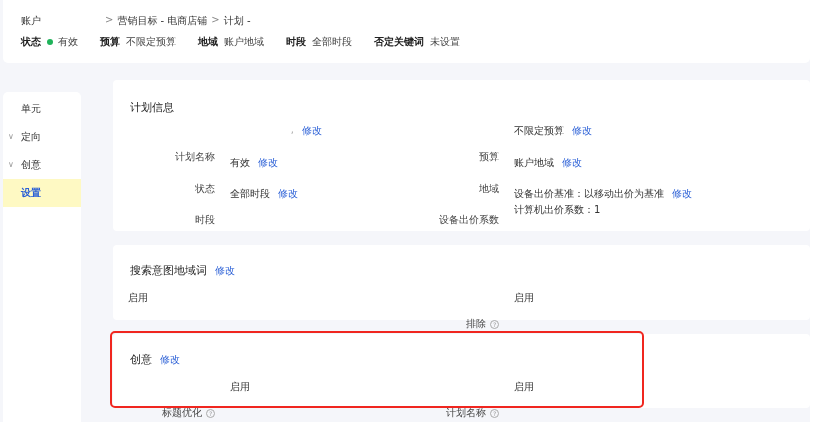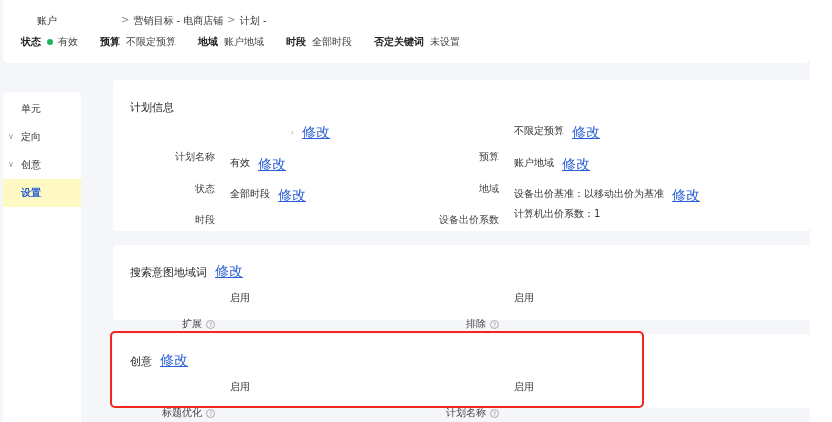--- a/index.html
+++ b/index.html
@@ -2,42 +2,42 @@
 <html><head>
 <meta charset="utf-8">
 <style>
   * { box-sizing: border-box; margin: 0; padding: 0; }
   html, body { width: 832px; height: 422px; overflow: hidden; background: #ffffff; }
   body { font-family: "DejaVu Sans", "Liberation Sans", sans-serif; font-size: 10px; color: #333; position: relative; }
   .page-bg { position: absolute; left: 0; top: 0; width: 810px; height: 422px; background: #f5f6fa; }
 
   
   .header-card { position: absolute; left: 3px; top: 0; width: 807px; height: 63px; background: #fff; border-radius: 0 0 5px 5px; }
-  .crumbs { position: absolute; left: 18px; top: 14px; display: flex; font-size: 10px; color: #333; margin-left: 16px; }
+  .crumbs { position: absolute; left: 18px; top: 14px; display: flex; font-size: 10px; color: #333; }
   .crumb-root { width: 80px; }
   .crumb-sep { color: #888; margin: 0 4px; }
   .meta-row { position: absolute; left: 18px; top: 35px; display: flex; align-items: center; font-size: 10px; }
   .meta-item { display: flex; align-items: center; margin-right: 22px; }
   .meta-key { font-weight: bold; color: #222; margin-right: 6px; }
   .meta-val { color: #444; }
   .status-dot { width: 6px; height: 6px; border-radius: 50%; background: #1fb35a; margin-right: 5px; display: inline-block; }
 
   
   .sidebar { position: absolute; left: 3px; top: 92px; width: 78px; height: 342px; background: #fff; border-radius: 5px; }
   .side-item { height: 28px; display: flex; align-items: center; padding-left: 18px; font-size: 10px; color: #333; position: relative; }
   .side-item .chev { position: absolute; left: 5px; top: 9px; color: #999; font-size: 8px; }
   .side-item.active { background: #fef9c3; color: #2a5fd6; font-weight: bold; }
 
   
   .card { position: absolute; left: 113px; width: 697px; background: #fff; border-radius: 4px; }
   .card-1 { top: 80px; height: 151px; }
   .card-2 { top: 245px; height: 75px; }
   .card-3 { top: 334px; height: 74px; }
   .card-title { position: absolute; left: 17px; font-size: 11px; color: #222; display: flex; align-items: center; }
-  .link { color: #2a5fd6; font-size: 14px; margin-left: 8px; cursor: pointer; text-decoration: underline; }
+  .link { color: #2a5fd6; font-size: 10px; margin-left: 8px; cursor: pointer; }
   .row { position: absolute; display: flex; font-size: 10px; }
   .lbl { text-align: right; color: #444; display: flex; justify-content: flex-end; align-items: center; margin-top: 26px; }
   .val { color: #333; margin-left: 15px; display: flex; align-items: flex-start; }
   .help { display: inline-block; width: 9px; height: 9px; border: 1px solid #aaa; border-radius: 50%; font-size: 6px; line-height: 7px; text-align: center; color: #999; margin-left: 4px; }
   .multi { display: flex; flex-direction: column; justify-content: space-between; }
   .redacted { display: inline-block; width: 64px; }
 
   .highlight-box { position: absolute; left: 110px; top: 331px; width: 534px; height: 77px; border: 2px solid #f0261f; border-radius: 5px; pointer-events: none; }
 </style>
 </head>
@@ -148,24 +148,20 @@
     </span>
   </div>
 </div>
 
 <div class="card card-2">
   <div class="card-title" style="top:18px">
     <span>搜索意图地域词</span>
     <span class="link">修改</span>
   </div>
   <div class="row" style="left:0; top:46px">
-    <span class="lbl" style="width:102px">
-      <span>扩展</span>
-      <span class="help">?</span>
-    </span>
     <span class="val">启用</span>
   </div>
   <div class="row" style="left:290px; top:46px">
     <span class="lbl" style="width:96px">
       <span>排除</span>
       <span class="help">?</span>
     </span>
     <span class="val">启用</span>
   </div>
 </div>

